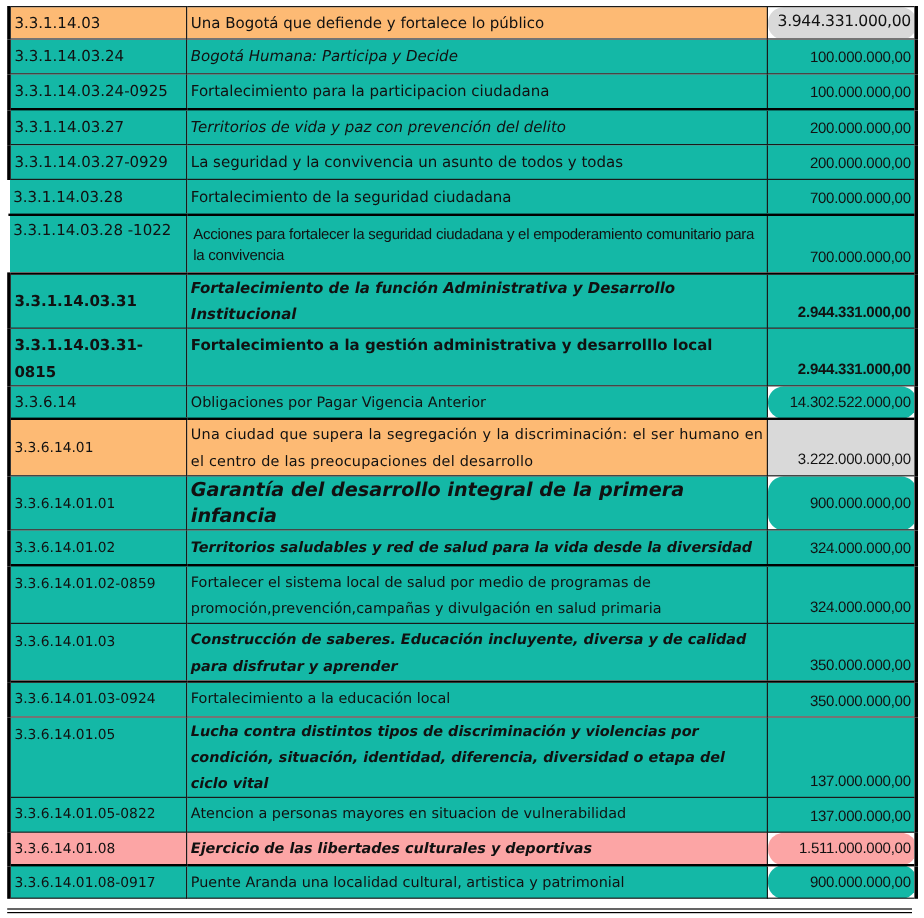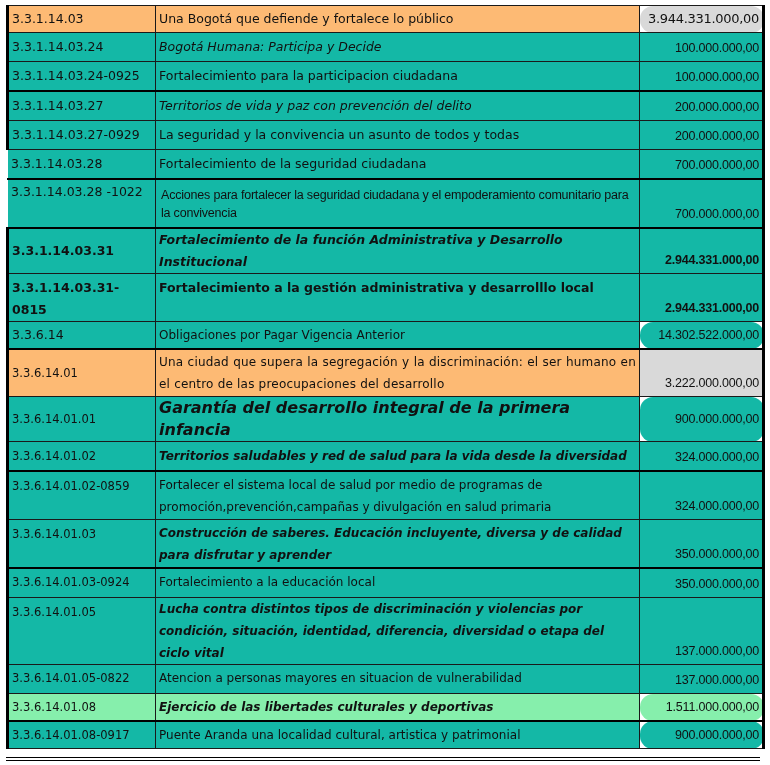--- a/index.html
+++ b/index.html
@@ -7,21 +7,21 @@
   .tbl { position: absolute; left: 6px; top: 5px; width: 754px; border-collapse: collapse; table-layout: fixed; }
   .tbl td { border: 1px solid #1a1a1a; padding: 0 3px; font-size: 12.5px; line-height: 22px; vertical-align: middle; overflow: hidden; }
   .tbl tr.thick td { border-top: 2px solid #000; }
   .tbl td.code { width: 140px; font-size: 12.5px; }
   .tbl td.desc { width: 477px; }
   .tbl td.amt { width: 116px; text-align: right; font-family: "Liberation Sans", sans-serif; font-size: 12.5px; letter-spacing: -0.2px; vertical-align: bottom; padding-bottom: 2px; }
   .tbl td.amt.mid { vertical-align: middle; padding-bottom: 0; border-radius: 13px; }
   .tbl td.amt.top { font-family: "DejaVu Sans", sans-serif; font-size: 13px; letter-spacing: -0.3px; }
   .gray td { background: #fdba74; }
   .gray td.amt { background: #d9d9d9; }
-  .lgray td { background: #86efac; }
+  .lgray td { background: #fca5a5; }
   .white td { background: #14b8a6; }
   .ital { font-style: italic; }
   .arial { font-family: "Liberation Sans", sans-serif; font-size: 12.5px; letter-spacing: -0.2px; }
   .h28 td { height: 26px; }
   .h30 td { height: 28px; font-weight: bold; }
   .h46 td { height: 44px; }
   .tbl td.code.small { font-size: 11.5px; }
   .dashed td.code { border-top: 2px dashed #000; }
   .justify { text-align: justify; text-align-last: left; letter-spacing: 0.2px; }
   .two { line-height: 21px; padding-top: 1px; padding-bottom: 1px; }

